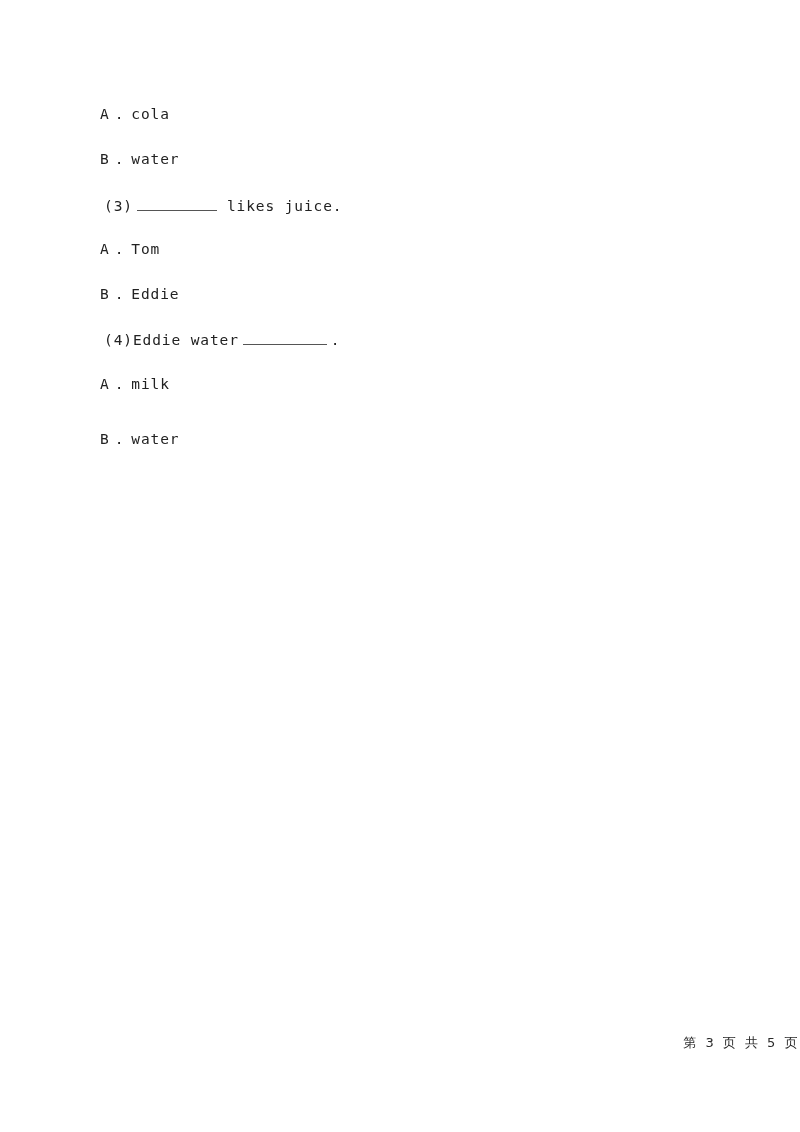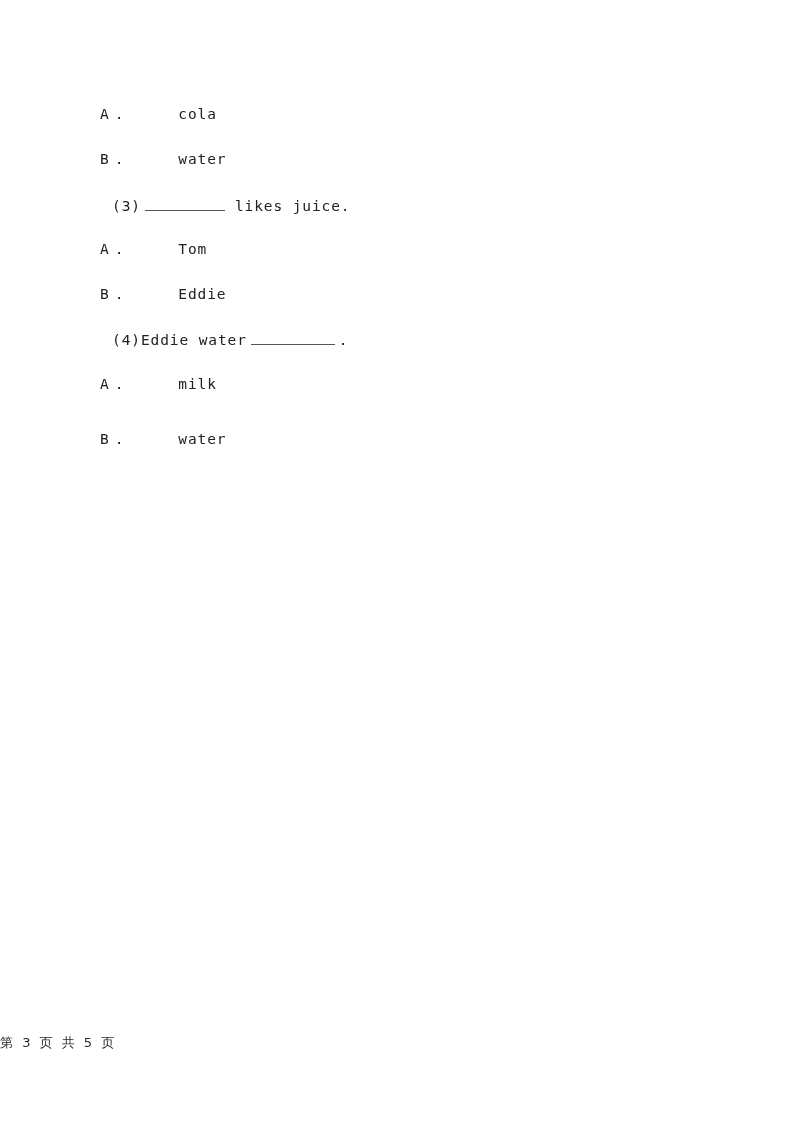--- a/index.html
+++ b/index.html
@@ -40,26 +40,24 @@
   .option-letter {
     display: inline-block;
   }
   .option-dot {
     display: inline-block;
     padding: 0 4px 0 5px;
   }
   .option-text {
     display: inline-block;
     padding-left: 3px;
-    margin-left: 47px;
   }
   
   .question-line {
     left: 104px;
-    margin-left: 8px;
   }
   .q-num {
     display: inline-block;
   }
   .q-text {
     display: inline-block;
   }
   .q-space {
     display: inline-block;
     width: 6px;
@@ -73,21 +71,21 @@
     margin: 0 4px;
   }
   .blank-short { width: 80px; }
   .blank-long  { width: 84px; }
 
   .footer {
     position: absolute;
     left: 0;
     top: 1034px;
     width: 800px;
-    text-align: left;
+    text-align: right;
     font-size: 13px;
     letter-spacing: 2.5px;
     color: #2a2a2a;
     font-family: "DejaVu Sans", "Liberation Sans", sans-serif;
   }
 </style>
 </head>
 <body>
 
 <div class="page">

